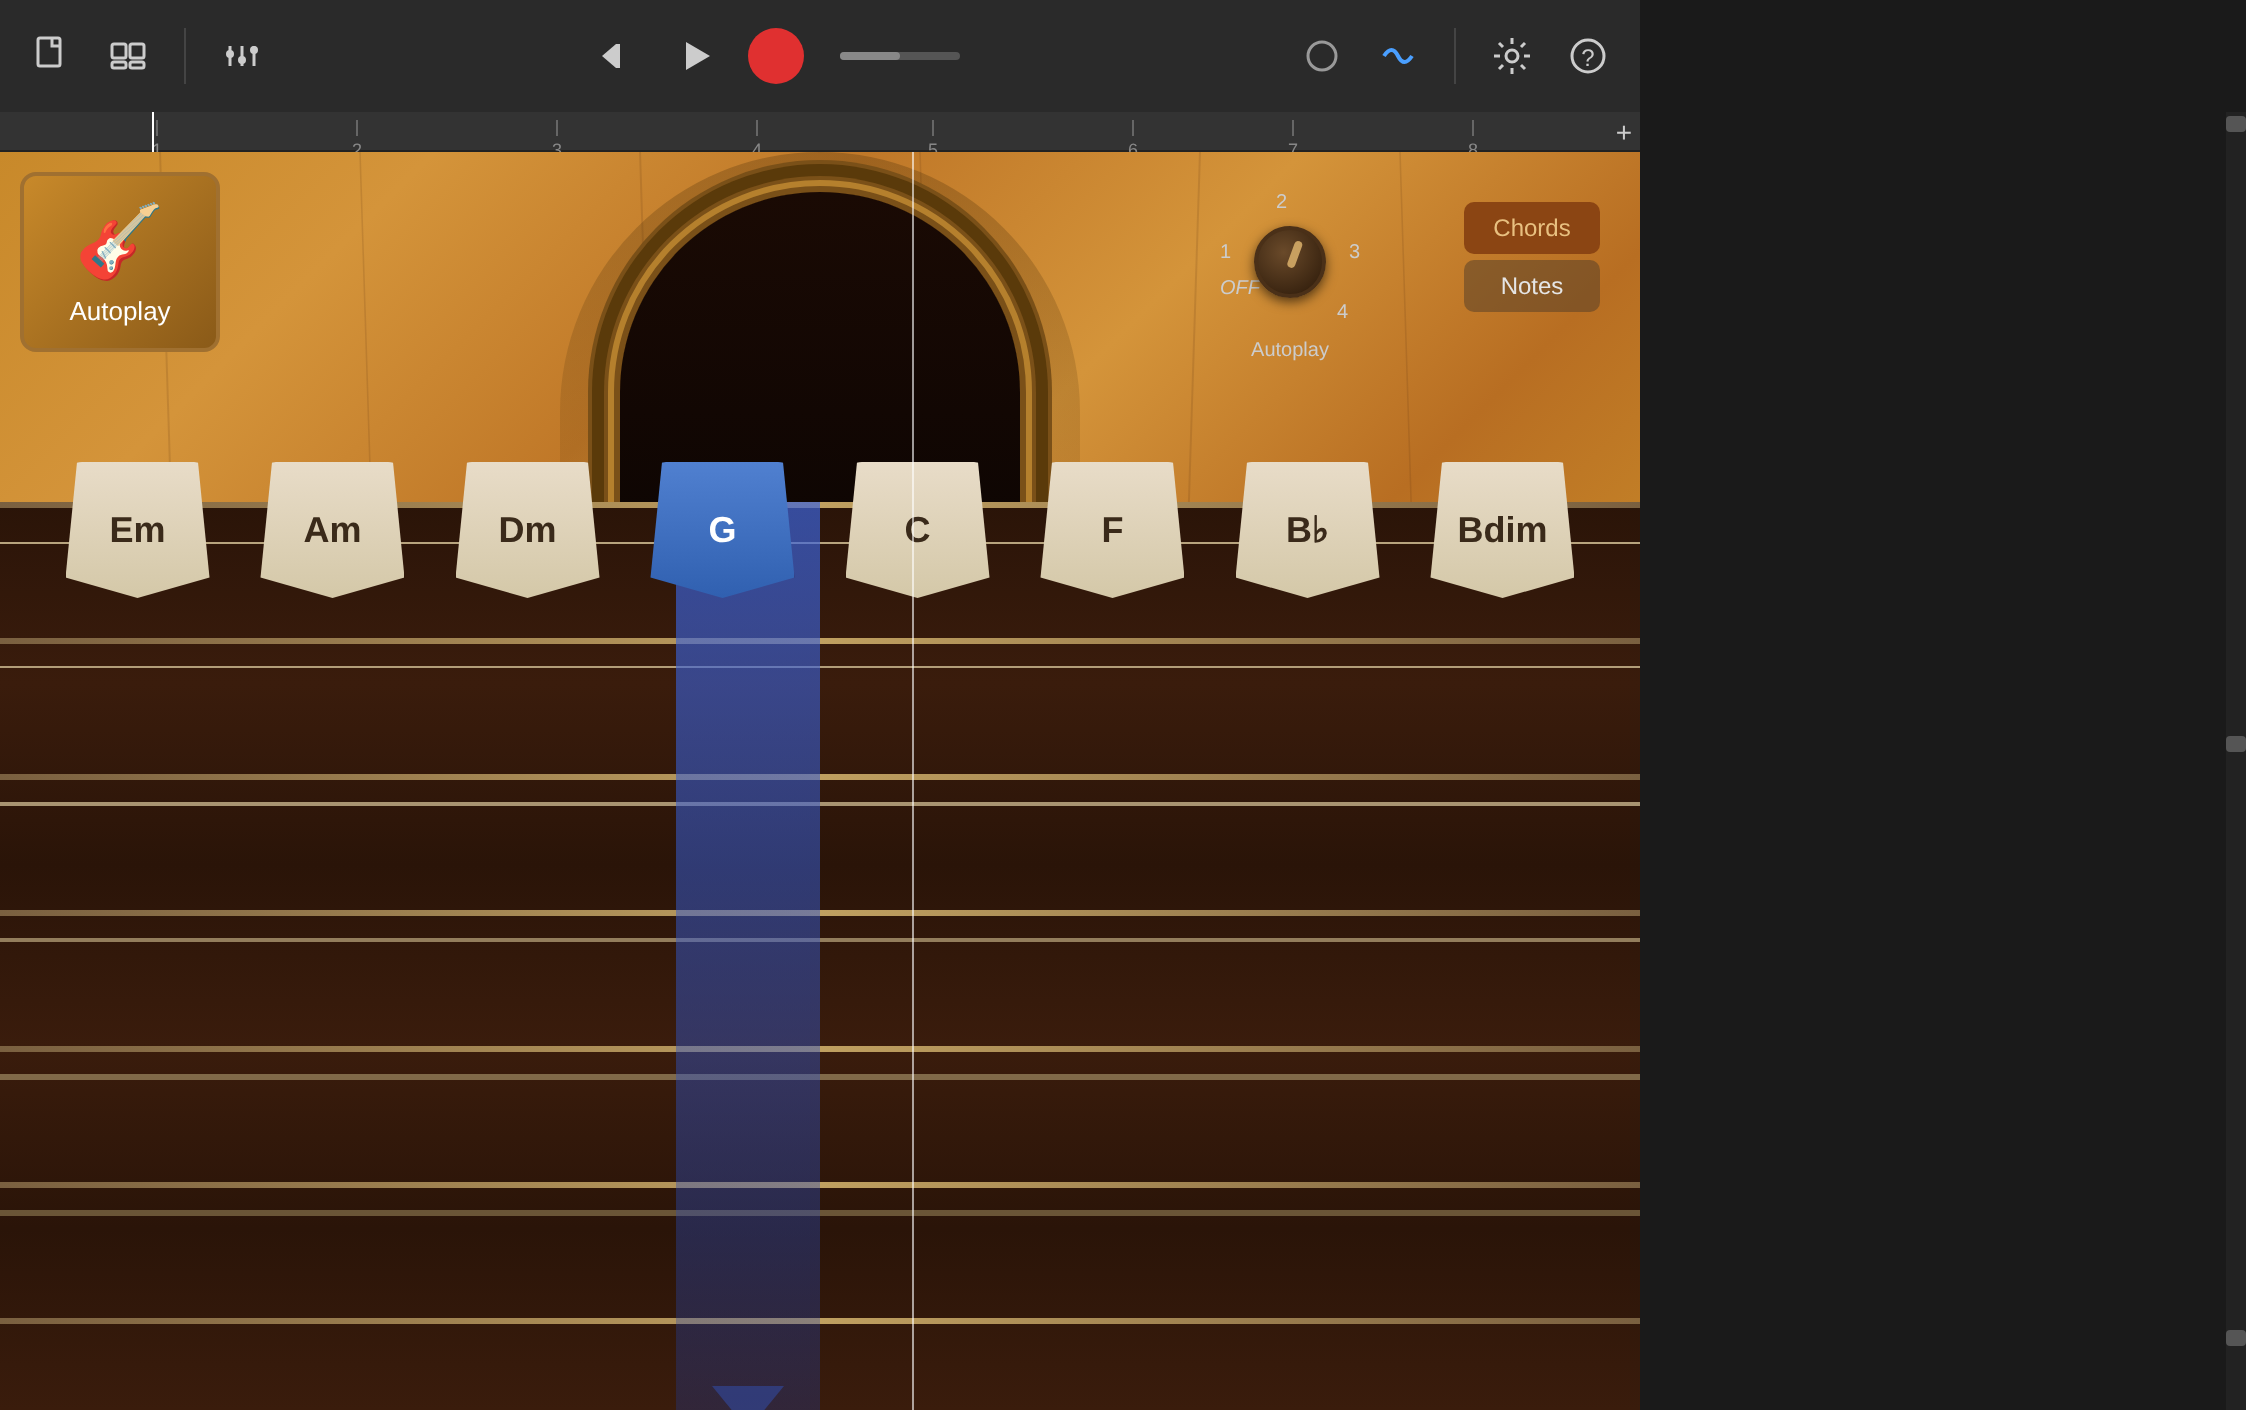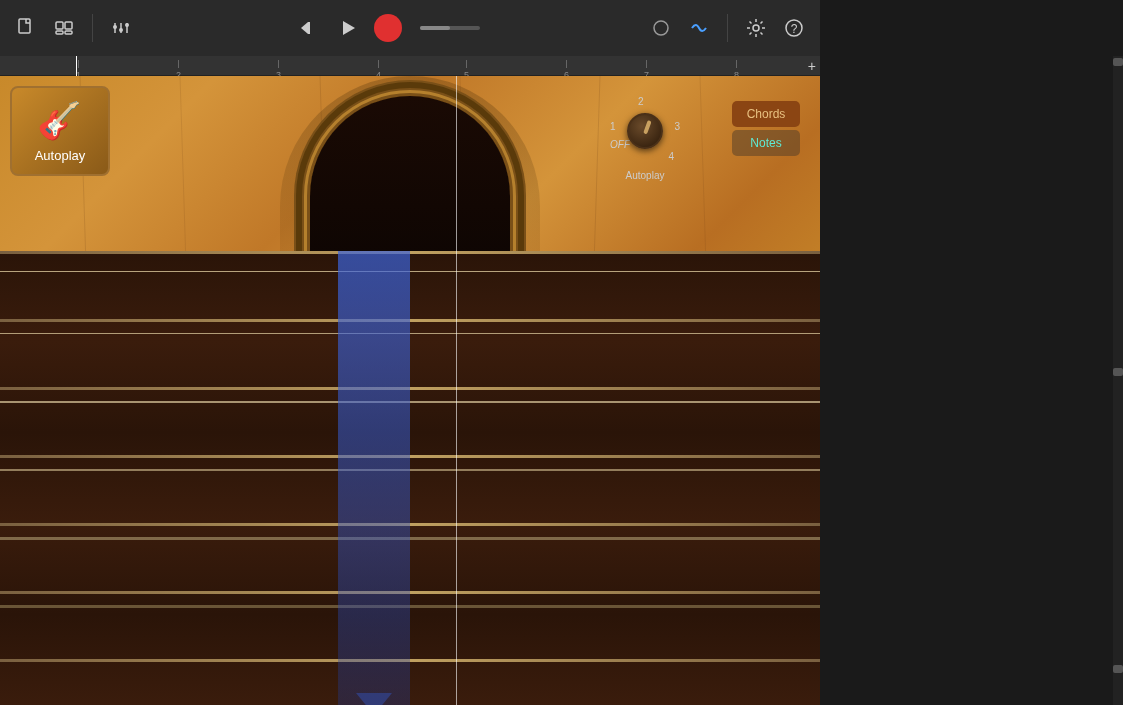--- a/index.html
+++ b/index.html
@@ -381,21 +381,21 @@
       font-size: 12px;
       font-weight: 500;
       cursor: pointer;
     }
     .toggle-btn.active {
       background: #8B4513;
       color: #e8c080;
     }
     .toggle-btn.inactive {
       background: rgba(80,60,40,0.5);
-      color: #5eead4;
+      color: #e5e5e5;
       text-align: right;
     }
 
     
     .blue-highlight {
       position: absolute;
       top: 175px;
       left: 50%;
       transform: translateX(-50%);
       width: 72px;
@@ -607,20 +607,46 @@
       <div class="knob"></div>
     </div>
     <span class="autoplay-label">Autoplay</span>
   </div>
 
   <div class="chords-notes">
     <div class="toggle-btn active">Chords</div>
     <div class="toggle-btn inactive">Notes</div>
   </div>
 
+  <div class="chord-keys">
+    <div class="chord-key">
+      <div class="chord-key-body">Em</div>
+    </div>
+    <div class="chord-key">
+      <div class="chord-key-body">Am</div>
+    </div>
+    <div class="chord-key">
+      <div class="chord-key-body">Dm</div>
+    </div>
+    <div class="chord-key">
+      <div class="chord-key-body active">G</div>
+    </div>
+    <div class="chord-key">
+      <div class="chord-key-body">C</div>
+    </div>
+    <div class="chord-key">
+      <div class="chord-key-body">F</div>
+    </div>
+    <div class="chord-key">
+      <div class="chord-key-body">B♭</div>
+    </div>
+    <div class="chord-key">
+      <div class="chord-key-body">Bdim</div>
+    </div>
+  </div>
 
 </div>
 
 <div style="position:absolute;top:0;left:820px;right:0;bottom:0;background:#1a1a1a;">
 
   <div style="position:absolute;right:0;top:56px;width:10px;bottom:0;background:#222;">
     <div style="width:100%;height:8px;background:#555;border-radius:2px;margin-top:20%;"></div>
     <div style="width:100%;height:8px;background:#555;border-radius:2px;position:absolute;top:48%;"></div>
     <div style="width:100%;height:8px;background:#555;border-radius:2px;position:absolute;bottom:5%;"></div>
   </div>

